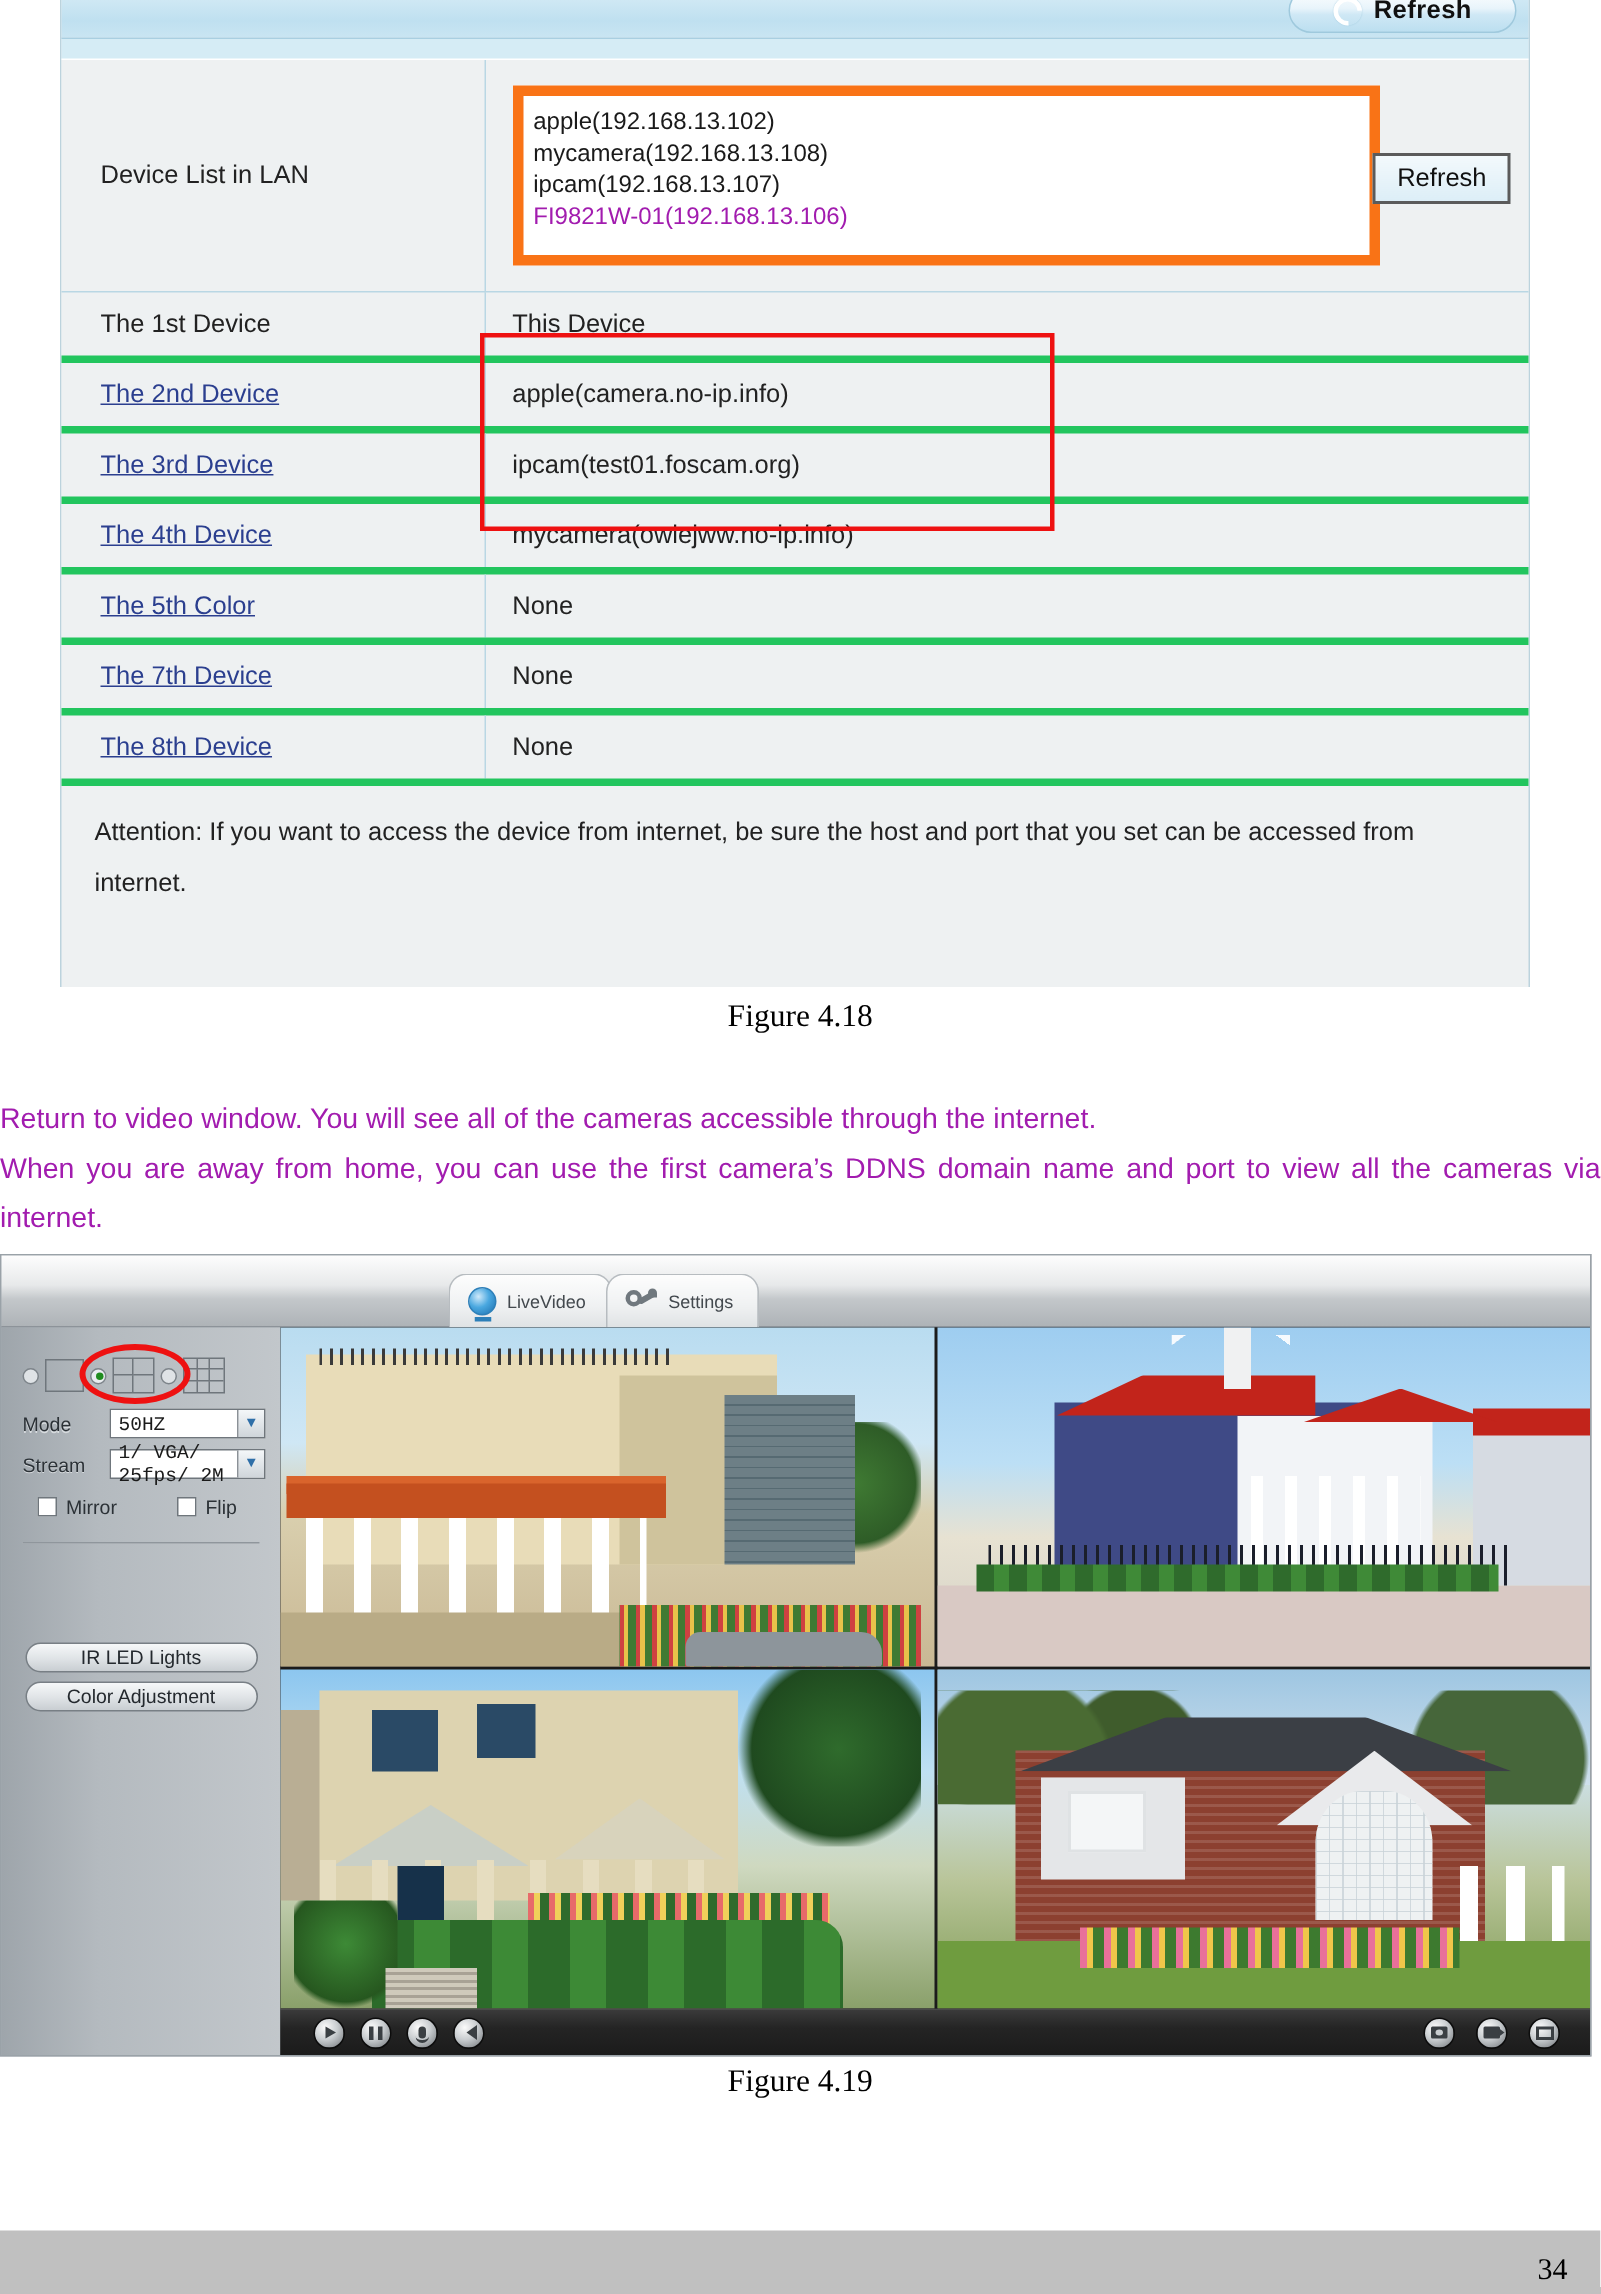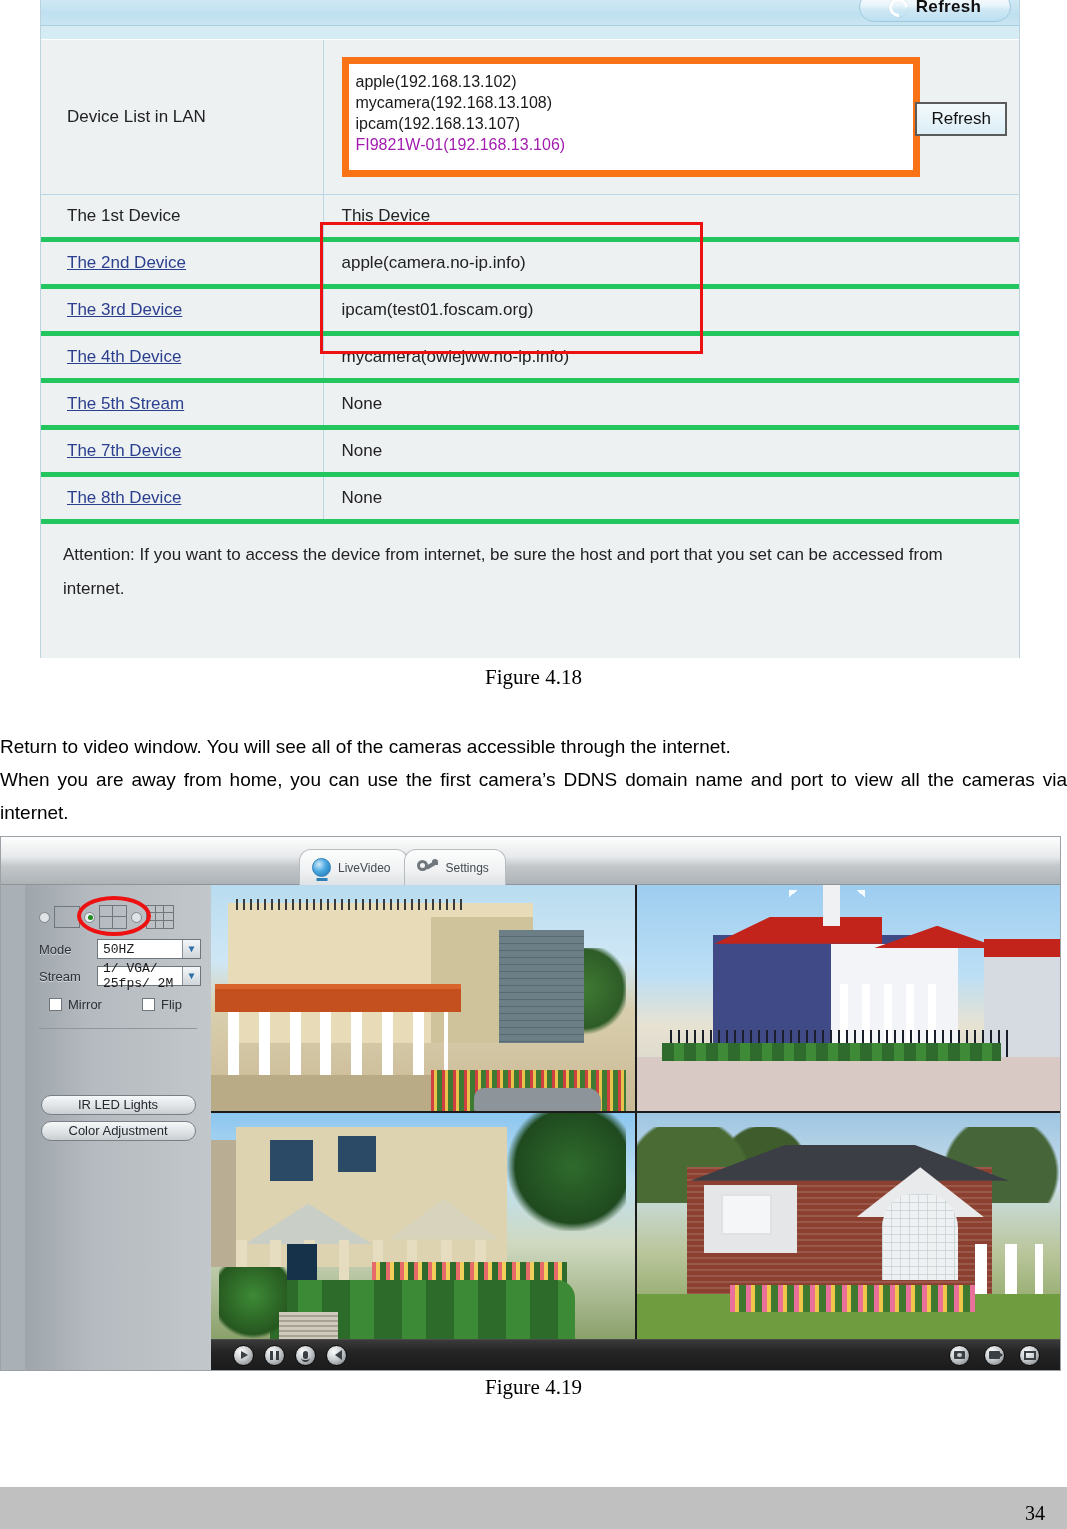--- a/index.html
+++ b/index.html
@@ -97,21 +97,21 @@
   .figcap {
     position:absolute; width:100%; text-align:center;
     font-family:"Liberation Serif", serif; font-size:21px; color:#000;
   }
   #cap418 { top:665px; }
   #cap419 { top:1375px; }
 
   
   .bodytext {
     position:absolute; left:0; top:730px; width:1067px;
-    font-size:19px; line-height:33px; color:#000000;
+    font-size:19px; line-height:33px; color:#a21caf;
   }
   .bodytext p { margin:0; }
   .bodytext p.just { text-align:justify; text-align-last:left; }
 
   
   .fig419 {
     position:absolute; left:0; top:836px; width:1061px; height:535px;
     background:#a9b0b6;
     border:1px solid #9aa2a8;
   }
@@ -162,21 +162,20 @@
     text-shadow:0 1px 0 #e9ecee;
   }
 
   .cam-body { position:relative; height:485px; display:flex; }
 
   .side-panel {
     width:186px; height:100%;
     background:linear-gradient(to right,#9ea5ab 0%,#b4babf 35%,#c2c7cb 100%);
     position:relative;
     padding:14px 10px 0 10px;
-    margin-left:24px;
   }
   .layout-row {
     display:flex; align-items:center; gap:4px; margin:6px 0 10px 4px;
   }
   .radio {
     width:11px; height:11px; border-radius:50%;
     background:#dfe3e6; border:1px solid #7d848a; flex:none;
   }
   .radio.sel { background:#e9edf0; position:relative; }
   .radio.sel:after {
@@ -411,21 +410,21 @@
       </tr>
       <tr>
         <td class="lab"><a class="devlink" href="#">The 3rd Device</a></td>
         <td class="val">ipcam(test01.foscam.org)</td>
       </tr>
       <tr>
         <td class="lab"><a class="devlink" href="#">The 4th Device</a></td>
         <td class="val">mycamera(owlejww.no-ip.info)</td>
       </tr>
       <tr>
-        <td class="lab"><a class="devlink" href="#">The 5th Stream</a></td>
+        <td class="lab"><a class="devlink" href="#">The 5th Color</a></td>
         <td class="val">None</td>
       </tr>
       <tr>
         <td class="lab"><a class="devlink" href="#">The 7th Device</a></td>
         <td class="val">None</td>
       </tr>
       <tr>
         <td class="lab"><a class="devlink" href="#">The 8th Device</a></td>
         <td class="val">None</td>
       </tr>

